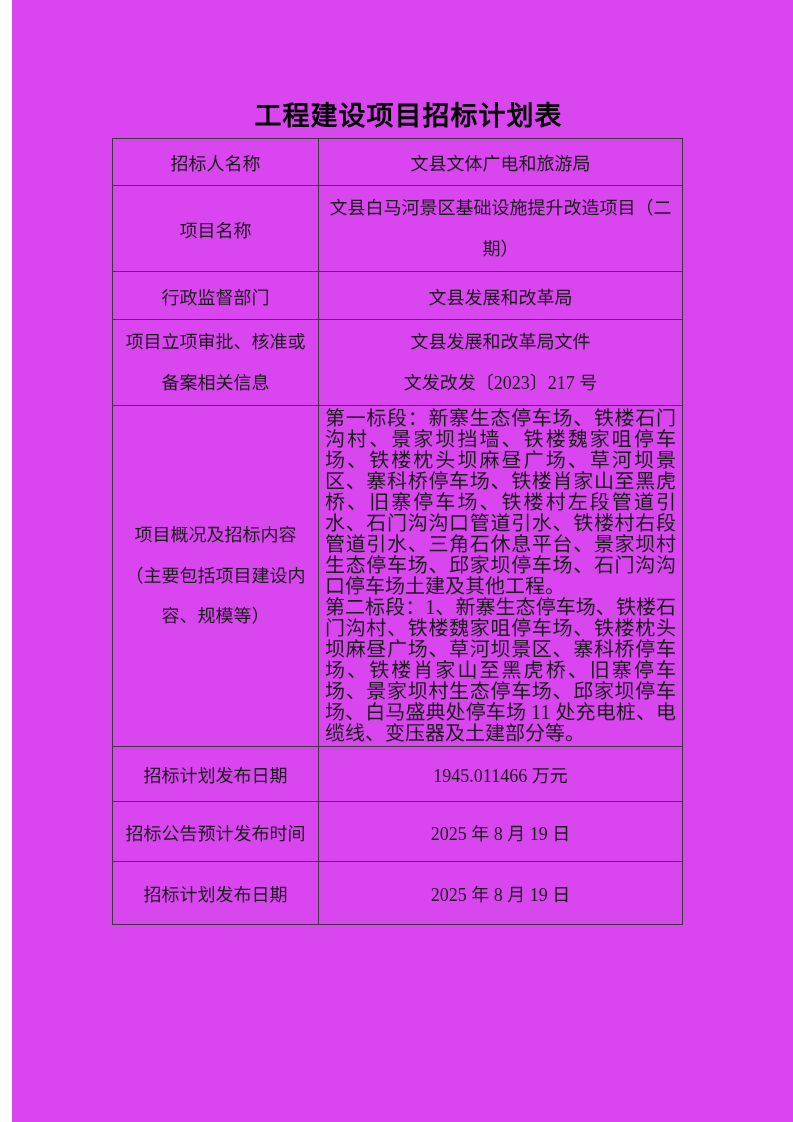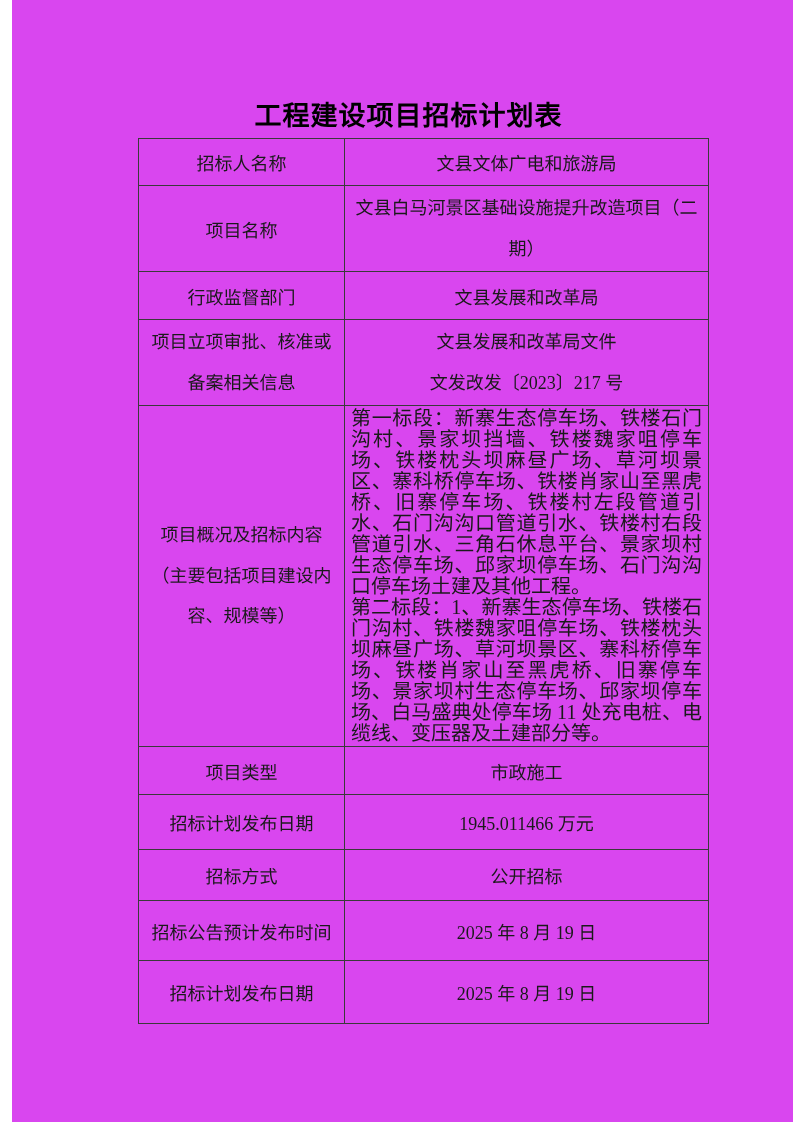--- a/index.html
+++ b/index.html
@@ -24,21 +24,21 @@
     left: 0;
     width: 100%;
     text-align: center;
     font-size: 27px;
     font-weight: bold;
     letter-spacing: 1px;
     color: #000000;
   }
   table.plan-table {
     position: absolute;
-    left: 126px;
+    left: 100px;
     top: 138px;
     width: 570px;
     border-collapse: collapse;
     table-layout: fixed;
   }
   table.plan-table col.c1 { width: 206px; }
   table.plan-table col.c2 { width: 364px; }
   table.plan-table td {
     border: 1.5px solid #3a3a3a;
     font-size: 18px;
@@ -126,35 +126,27 @@
           <div>项目概况及招标内容</div>
           <div>（主要包括项目建设内</div>
           <div>容、规模等）</div>
         </td>
         <td class="para-cell">
           <p>第一标段：新寨生态停车场、铁楼石门沟村、景家坝挡墙、铁楼魏家咀停车场、铁楼枕头坝麻昼广场、草河坝景区、寨科桥停车场、铁楼肖家山至黑虎桥、旧寨停车场、铁楼村左段管道引水、石门沟沟口管道引水、铁楼村右段管道引水、三角石休息平台、景家坝村生态停车场、邱家坝停车场、石门沟沟口停车场土建及其他工程。</p>
           <p>第二标段：1、新寨生态停车场、铁楼石门沟村、铁楼魏家咀停车场、铁楼枕头坝麻昼广场、草河坝景区、寨科桥停车场、铁楼肖家山至黑虎桥、旧寨停车场、景家坝村生态停车场、邱家坝停车场、白马盛典处停车场 11 处充电桩、电缆线、变压器及土建部分等。</p>
         </td>
       </tr>
 
-      <tr class="r6">
-        <td>项目类型</td>
-        <td>市政施工</td>
-      </tr>
 
       <tr class="r7">
         <td>招标计划发布日期</td>
         <td>1945.011466 万元</td>
       </tr>
 
 
-      <tr class="r9">
-        <td>招标方式</td>
-        <td>公开招标</td>
-      </tr>
 
       <tr class="r10">
         <td>招标公告预计发布时间</td>
         <td>2025 年 8 月 19 日</td>
       </tr>
 
       <tr class="r11">
         <td>招标计划发布日期</td>
         <td>2025 年 8 月 19 日</td>
       </tr>

